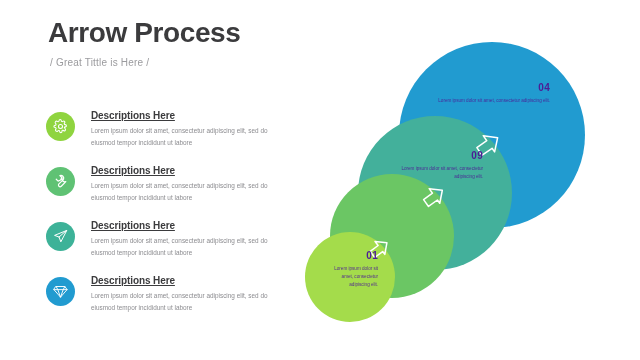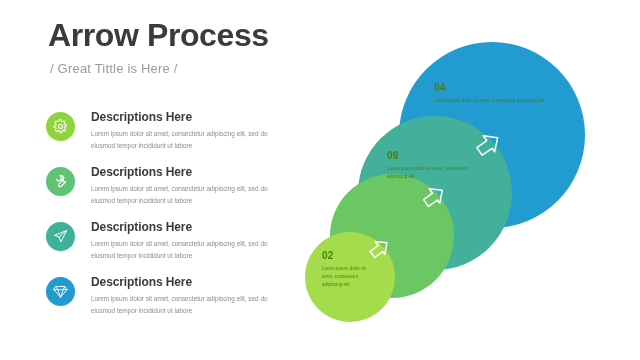--- a/index.html
+++ b/index.html
@@ -22,30 +22,30 @@
     background: #ffffff;
   }
 
   
   .header {
     position: absolute;
     left: 48px;
     top: 18px;
   }
   .title {
-    font-size: 32px;
+    font-size: 28px;
     font-weight: bold;
     color: #3b3b3d;
     letter-spacing: -0.4px;
     line-height: 1.1;
     margin: 0;
     white-space: nowrap;
   }
   .subtitle {
-    font-size: 13px;
+    font-size: 10px;
     color: #9b9b9e;
     margin: 8px 0 0 2px;
     letter-spacing: 0.2px;
     white-space: nowrap;
   }
 
   
   .desc-list {
     position: absolute;
     left: 46px;
@@ -69,45 +69,46 @@
     justify-content: center;
   }
   .desc-icon svg { display: block; }
   .desc-text {
     position: absolute;
     left: 45px;
     top: 0;
     width: 185px;
   }
   .desc-head {
-    font-size: 12px;
+    font-size: 10px;
     font-weight: bold;
     color: #3b3b3d;
     margin: 0 0 4px 0;
     letter-spacing: -0.1px;
+    text-decoration: underline;
   }
   .desc-body {
     font-size: 6.4px;
     color: #8c8c90;
     line-height: 1.85;
     margin: 0;
   }
 
   
   .diagram {
     position: absolute;
     left: 0;
     top: 0;
     width: 640px;
     height: 360px;
   }
   .node-label {
     position: absolute;
-    text-align: left;
-    color: #4d7c0f;
+    text-align: right;
+    color: #4c1d95;
     pointer-events: none;
   }
   .node-num {
     font-size: 10px;
     font-weight: bold;
     letter-spacing: 0.4px;
     margin: 0 0 4px 0;
   }
   .node-body {
     font-size: 4.6px;
@@ -211,18 +212,18 @@
 
     <div class="node-label" id="label4" style="width: 116.25px; left: 433.875px; top: 81.94px;">
       <p class="node-num">04</p>
       <p class="node-body">Lorem ipsum dolor sit amet, consectetur adipiscing elit.</p>
     </div>
     <div class="node-label" id="label3" style="width: 96.25px; left: 386.875px; top: 149.74px;">
       <p class="node-num">09</p>
       <p class="node-body">Lorem ipsum dolor sit amet, consectetur adipiscing elit.</p>
     </div>
     <div class="node-label" id="label1" style="width: 56.25px; left: 321.875px; top: 250.4px;">
-      <p class="node-num">02</p>
+      <p class="node-num">01</p>
       <p class="node-body">Lorem ipsum dolor sit amet, consectetur adipiscing elit.</p>
     </div>
   </div>
 
 </div>
 
 </body></html>

